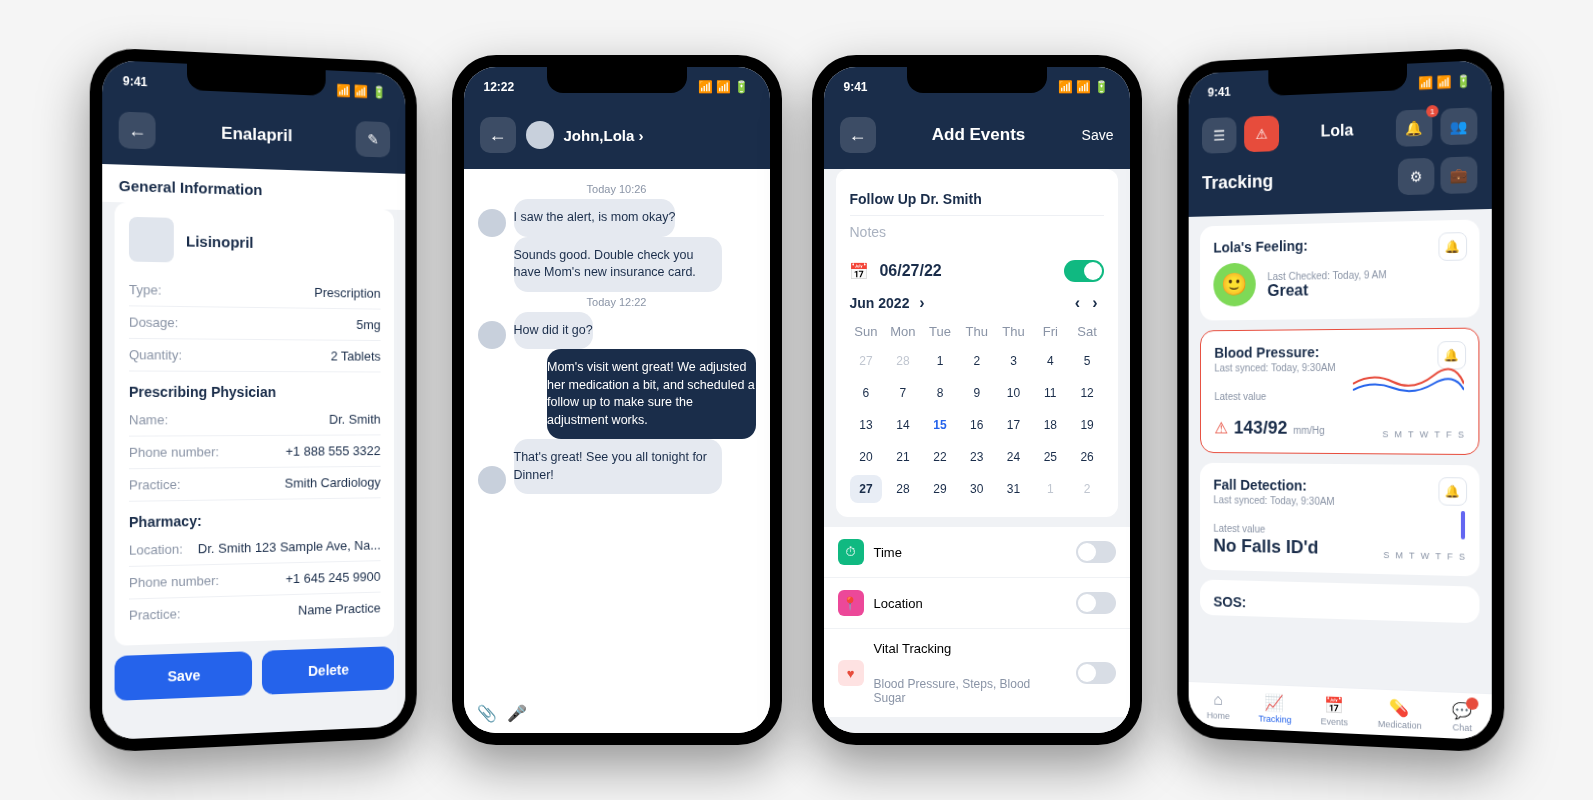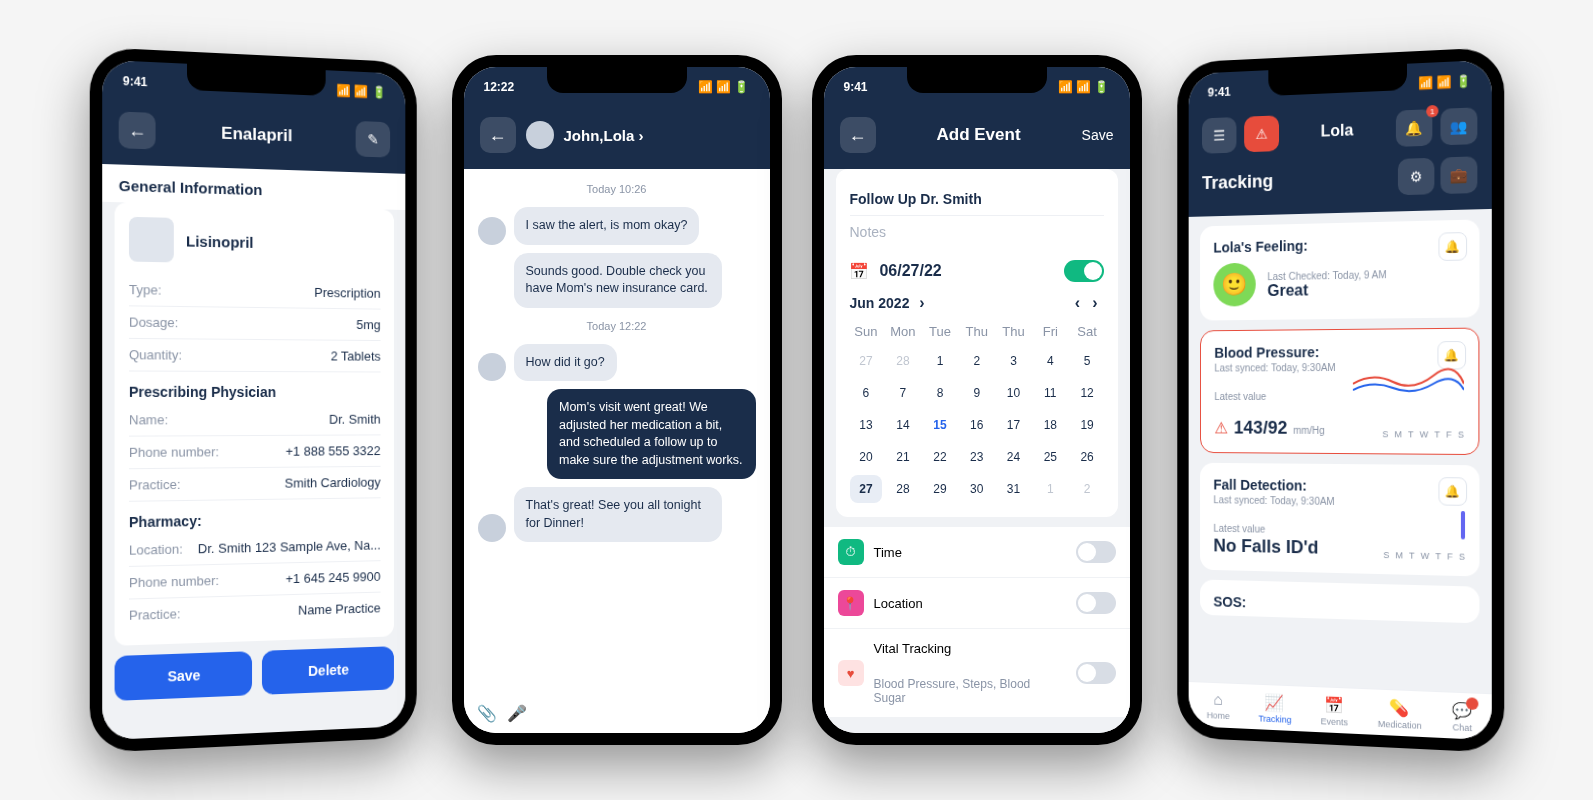--- a/index.html
+++ b/index.html
@@ -26,26 +26,26 @@
 .med-name { font-size:15px; font-weight:700; color:#1a2d4a; }
 .info-row { display:flex; justify-content:space-between; padding:8px 0; border-bottom:1px solid #eef0f4; font-size:13px; }
 .info-row:last-child { border-bottom:none; }
 .info-label { color:#8a94a6; }
 .info-value { color:#1a2d4a; font-weight:500; }
 .subsection { font-size:14px; font-weight:700; color:#1a2d4a; margin:12px 0 4px; }
 .btn-row { display:flex; gap:10px; padding:0 12px; }
 .btn { flex:1; padding:14px; border-radius:12px; font-size:14px; font-weight:600; text-align:center; }
 .btn-primary { background:#2563eb; color:#fff; }
 
-.chat-area { padding:10px 14px; display:flex; flex-direction:column; gap:8px; }
+.chat-area { padding:10px 14px; display:flex; flex-direction:column; gap:0; }
 .timestamp { text-align:center; font-size:11px; color:#8a94a6; margin:4px 0; }
 .msg-row { display:flex; gap:8px; align-items:flex-end; }
 .msg-row.right { justify-content:flex-end; }
 .avatar { width:28px; height:28px; border-radius:50%; background:#c8d0dc; flex-shrink:0; }
-.bubble { max-width:75%; padding:10px 12px; border-radius:14px; font-size:12.5px; line-height:1.4; }
+.bubble { max-width:75%; padding:10px 0; border-radius:14px; font-size:12.5px; line-height:1.4; }
 .bubble.light { background:#e5e9f0; color:#1a2d4a; }
 .bubble.dark { background:#1a2d4a; color:#fff; }
 .chat-input { display:flex; align-items:center; gap:10px; padding:10px 14px; background:#fff; }
 .chat-input input { flex:1; border:1px solid #e0e5ed; border-radius:20px; padding:8px 14px; font-size:12px; }
 
 .event-input { width:100%; border:none; font-size:14px; padding:8px 0; color:#1a2d4a; }
 .event-input::placeholder { color:#aab2c0; }
 .date-row { display:flex; align-items:center; gap:10px; padding:12px 0; }
 .cal-header { display:flex; justify-content:space-between; align-items:center; margin-bottom:8px; font-size:14px; font-weight:700; color:#1a2d4a;gap:44px; }
 .cal-grid { display:grid; grid-template-columns:repeat(7,1fr); gap:4px; text-align:center; font-size:12px; }
@@ -199,21 +199,21 @@
 
 <div class="phone">
   <div class="notch"></div>
   <div class="screen">
     <div class="status-bar">
       <span>9:41</span>
       <span class="status-icons">📶 📶 🔋</span>
     </div>
     <div class="header">
       <div class="back-btn">←</div>
-      <div class="header-title">Add Event</div>
+      <div class="header-title">Add Events</div>
       <div class="save-link">Save</div>
     </div>
     <div class="content">
       <div class="card">
         <input class="event-input" style="font-weight: 600; border-bottom: 1px solid rgb(238, 240, 244);" value="Follow Up Dr. Smith">
         <input class="event-input" placeholder="Notes" style="">
         <div class="date-row">
           <span style="color:#6366f1;">📅</span>
           <span style="font-weight:600;color:#1a2d4a;flex:1;">06/27/22</span>
           <div class="toggle on"></div>

